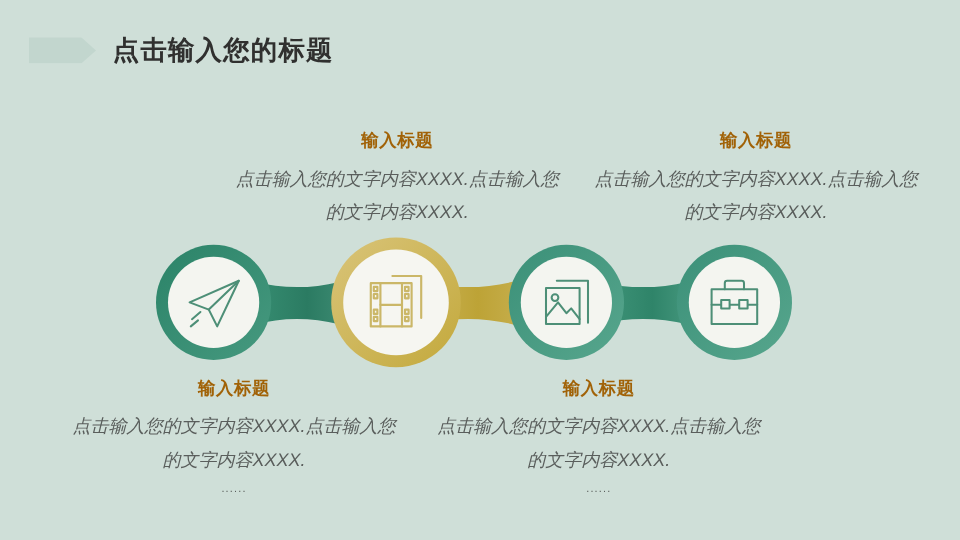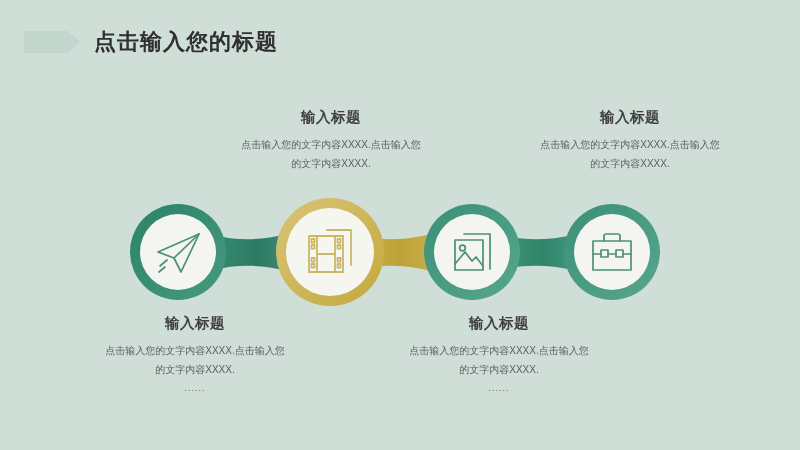--- a/index.html
+++ b/index.html
@@ -56,29 +56,30 @@
   .chain svg { display: block; }
 
   
   .block {
     position: absolute;
     text-align: center;
   }
   .block .head {
     font-size: 14.5px;
     font-weight: bold;
-    color: #404040;
+    color: #a16207;
     letter-spacing: 0.5px;
     margin-bottom: 9px;
     white-space: nowrap;
   }
   .block .body {
-    font-size: 10px;
+    font-size: 15px;
     color: #5a5e5c;
     line-height: 1.85;
+    font-style: italic;
   }
   .block .dots {
     font-size: 9px;
     color: #5a5e5c;
     letter-spacing: 1px;
     margin-top: 4px;
   }
 
   
   .block.top-1 { left: 196px; top: 108px; width: 270px; }

